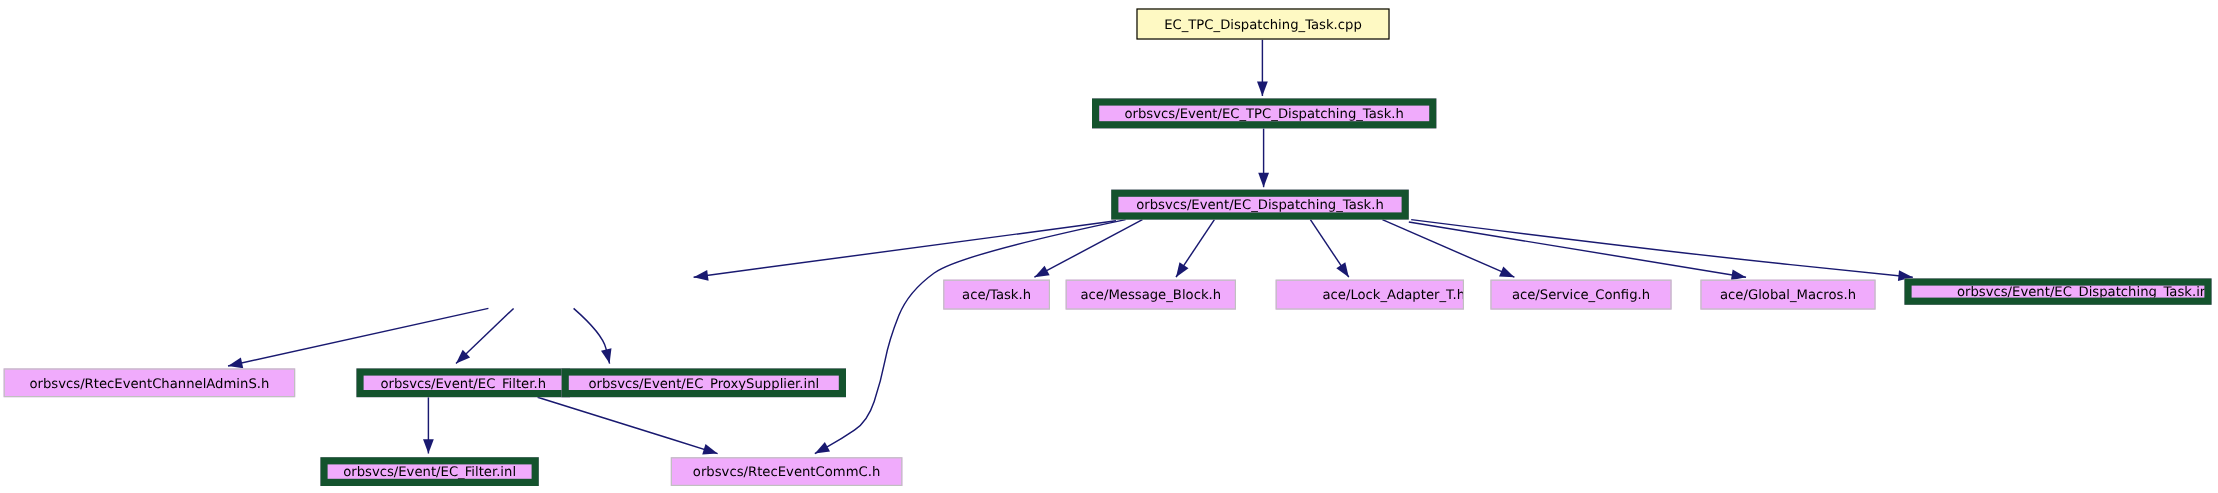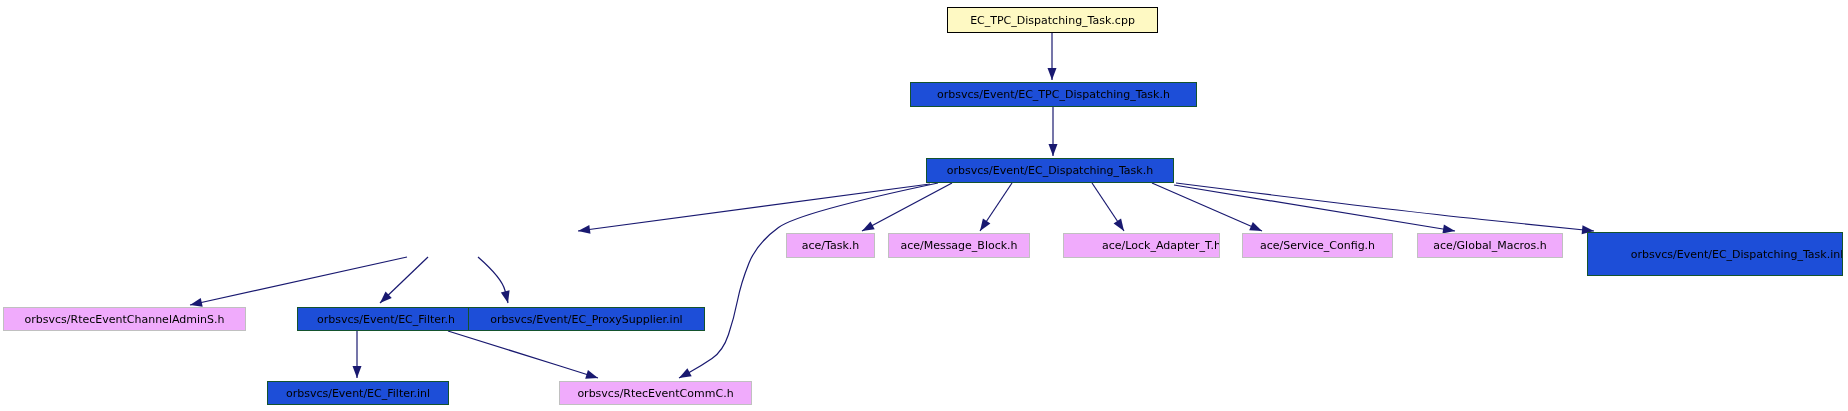--- a/index.html
+++ b/index.html
@@ -29,21 +29,21 @@
     align-items: center;
     justify-content: center;
     font-size: 11px;
     line-height: 1;
     color: #000000;
     white-space: nowrap;
     overflow: hidden;
     padding: 0 4px;
     letter-spacing: 0px;
   }
-  .node.internal { background: #1d4ed8; border: 1px solid #14532d; cursor: pointer; }
+  .node.internal { background: #f0abfc; border: 6px solid #14532d; cursor: pointer; }
   .node.external { background: #f0abfc; border: 1px solid #c0c0c0; }
   .node.root     { background: #fef9c3; border: 1px solid #000000; }
   .edge-path { fill: none; stroke-width: 1.2px; }
 </style>
 </head>
 <body>
 
 <div id="graph-canvas">
   <svg id="edge-layer" xmlns="http://www.w3.org/2000/svg">
       <path d="M1052,33 L1052,80" class="edge-path" stroke="#191970"></path>
@@ -79,19 +79,19 @@
     </svg>
 
 <div class="node root" style="left: 947px; top: 7px; width: 211px; height: 26px;">EC_TPC_Dispatching_Task.cpp</div>
     <div class="node internal" style="left: 910px; top: 82px; width: 287px; height: 25px;">orbsvcs/Event/EC_TPC_Dispatching_Task.h</div>
     <div class="node internal" style="left: 926px; top: 158px; width: 248px; height: 25px;">orbsvcs/Event/EC_Dispatching_Task.h</div>
     <div class="node external" style="left: 786px; top: 233px; width: 89px; height: 25px;">ace/Task.h</div>
     <div class="node external" style="left: 888px; top: 233px; width: 142px; height: 25px;">ace/Message_Block.h</div>
     <div class="node external" style="left: 1063px; top: 233px; width: 157px; height: 25px; padding-left: 44px;">ace/Lock_Adapter_T.h</div>
     <div class="node external" style="left: 1242px; top: 233px; width: 151px; height: 25px;">ace/Service_Config.h</div>
     <div class="node external" style="left: 1417px; top: 233px; width: 146px; height: 25px;">ace/Global_Macros.h</div>
-    <div class="node internal" style="left: 1587px; top: 232px; width: 256px; height: 44px; padding-left: 48px;">orbsvcs/Event/EC_Dispatching_Task.inl</div>
+    <div class="node internal" style="left: 1587px; top: 232px; width: 256px; height: 22px; padding-left: 48px;">orbsvcs/Event/EC_Dispatching_Task.inl</div>
     <div class="node external" style="left: 3px; top: 307px; width: 243px; height: 24px;">orbsvcs/RtecEventChannelAdminS.h</div>
     <div class="node internal" style="left: 281px; top: 307px; width: 178px; height: 24px; margin-left: 16px;">orbsvcs/Event/EC_Filter.h</div>
     <div class="node internal" style="left: 468px; top: 307px; width: 237px; height: 24px;">orbsvcs/Event/EC_ProxySupplier.inl</div>
     <div class="node internal" style="left: 267px; top: 381px; width: 182px; height: 24px;">orbsvcs/Event/EC_Filter.inl</div>
     <div class="node external" style="left: 559px; top: 381px; width: 193px; height: 24px;">orbsvcs/RtecEventCommC.h</div>
   </div>
 
 </body></html>

